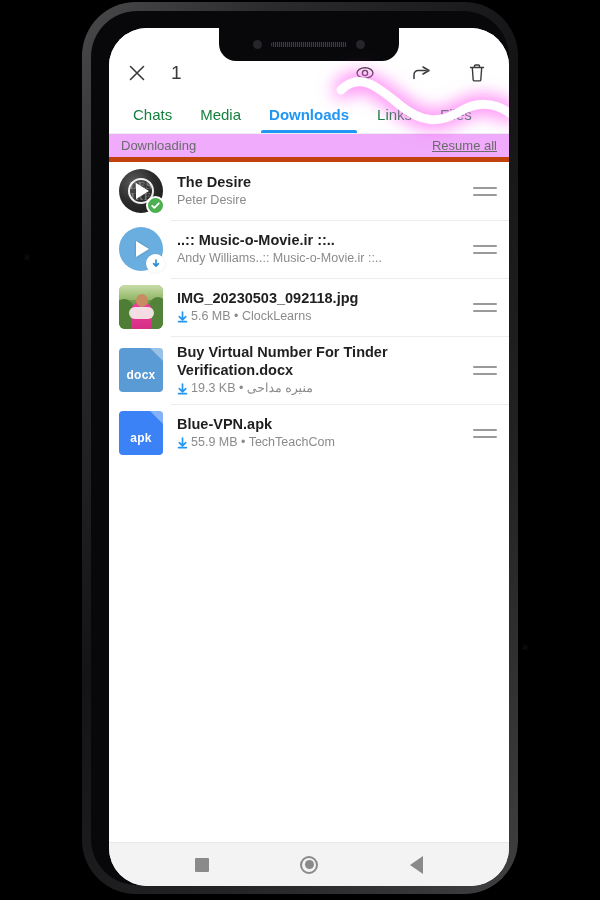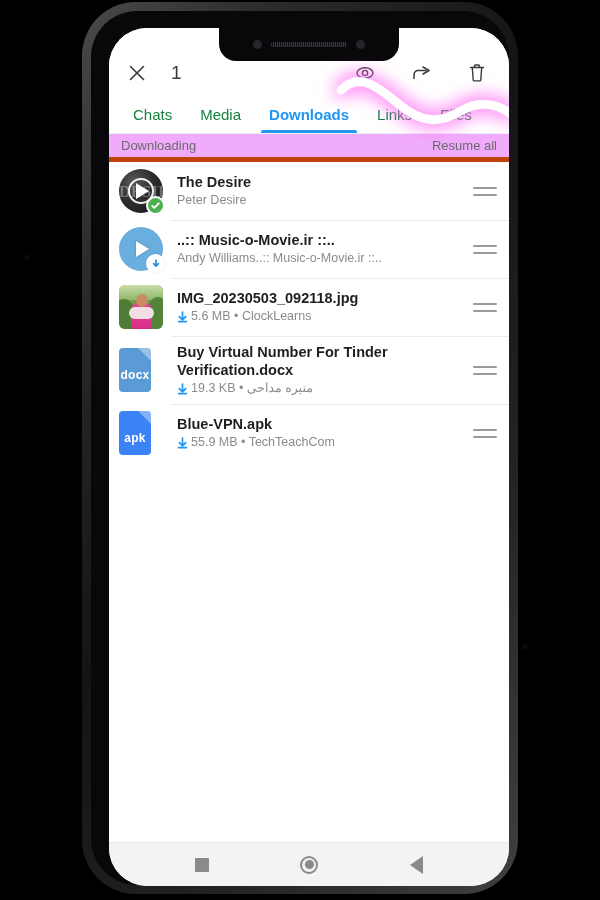--- a/index.html
+++ b/index.html
@@ -103,21 +103,21 @@
     content: ""; position: absolute; left: 6px; right: 6px; bottom: 0;
     height: 3px; background: #2196f3; border-radius: 2px 2px 0 0;
   }
 
   
   #section-header {
     height: 28px; background: #f0abfc; border-bottom: 5px solid #c2410c;
     display: flex; align-items: center; justify-content: space-between;
     padding: 0 12px; font-size: 13px; color: #6b6b6b;
   }
-  #resume-all { color: #6b6b6b; cursor: pointer; }
+  #resume-all { color: #6b6b6b; cursor: pointer; text-decoration: underline; }
 
   
   #download-list { background: #fff; }
   .row {
     display: flex; align-items: center; padding: 7px 10px 7px 10px;
     position: relative; min-height: 55px; cursor: pointer;
   }
   .row + .row::before {
     content: ""; position: absolute; left: 62px; right: 0; top: 0;
     height: 1px; background: #ececec;
@@ -126,24 +126,24 @@
 
   
   .art-circle {
     width: 44px; height: 44px; border-radius: 50%;
     background:
       radial-gradient(circle at 34% 30%, #5a5a5a 0%, #2d2d2d 45%, #161616 100%);
     position: relative; overflow: hidden;
     display:flex; align-items:center; justify-content:center;
   }
   .art-circle .art-text{
-    position:absolute; inset:0; display:flex; flex-direction:row;
-    align-items:center; 
+    position:absolute; inset:0; display:flex; flex-direction:column;
+    align-items:center; justify-content:center;
     font-family:"Liberation Serif", serif; font-weight:700;
-    color:rgba(210,210,210,.42); font-size:16px; line-height:11px; letter-spacing:.5px;
+    color:rgba(210,210,210,.42); font-size:11px; line-height:11px; letter-spacing:.5px;
   }
   .blue-circle {
     width: 44px; height: 44px; border-radius: 50%;
     background: #6aaee0;
     display: flex; align-items: center; justify-content: center;
   }
   .play-tri {
     width: 0; height: 0; border-style: solid;
     border-width: 8px 0 8px 13px;
     border-color: transparent transparent transparent #ffffff;
@@ -172,21 +172,21 @@
   }
   .photo-thumb .pt-sky{position:absolute;left:0;right:0;top:0;height:34%;background:linear-gradient(180deg,#c9dca7,#8fb667);}
   .photo-thumb .pt-bushL{position:absolute;left:-6px;bottom:0;width:22px;height:30px;border-radius:50% 50% 6px 6px;background:#4e7d36;}
   .photo-thumb .pt-bushR{position:absolute;right:-6px;bottom:0;width:22px;height:32px;border-radius:50% 50% 6px 6px;background:#528339;}
   .photo-thumb .pt-body{position:absolute;left:12px;bottom:0;width:21px;height:27px;border-radius:9px 9px 3px 3px;background:linear-gradient(180deg,#ef3fa0,#d62f86);}
   .photo-thumb .pt-scarf{position:absolute;left:10px;bottom:10px;width:25px;height:12px;border-radius:8px;background:#f5f0ec;opacity:.9;}
   .photo-thumb .pt-head{position:absolute;left:17px;top:9px;width:12px;height:13px;border-radius:50%;background:#c98b62;}
 
   
   .file-icon {
-    width: 32px; height: 44px; border-radius: 4px; position: relative;
+    width: 44px; height: 44px; border-radius: 4px; position: relative;
     display: flex; align-items: flex-end; justify-content: center;
     padding-bottom: 10px;
     font-size: 12px; font-weight: 700; color: #fff; letter-spacing: .2px;
   }
   .file-icon .corner {
     position: absolute; right: 0; top: 0; width: 13px; height: 13px;
     background: rgba(255,255,255,.38);
     clip-path: polygon(0 0, 100% 100%, 100% 0);
     border-top-right-radius: 4px;
   }

